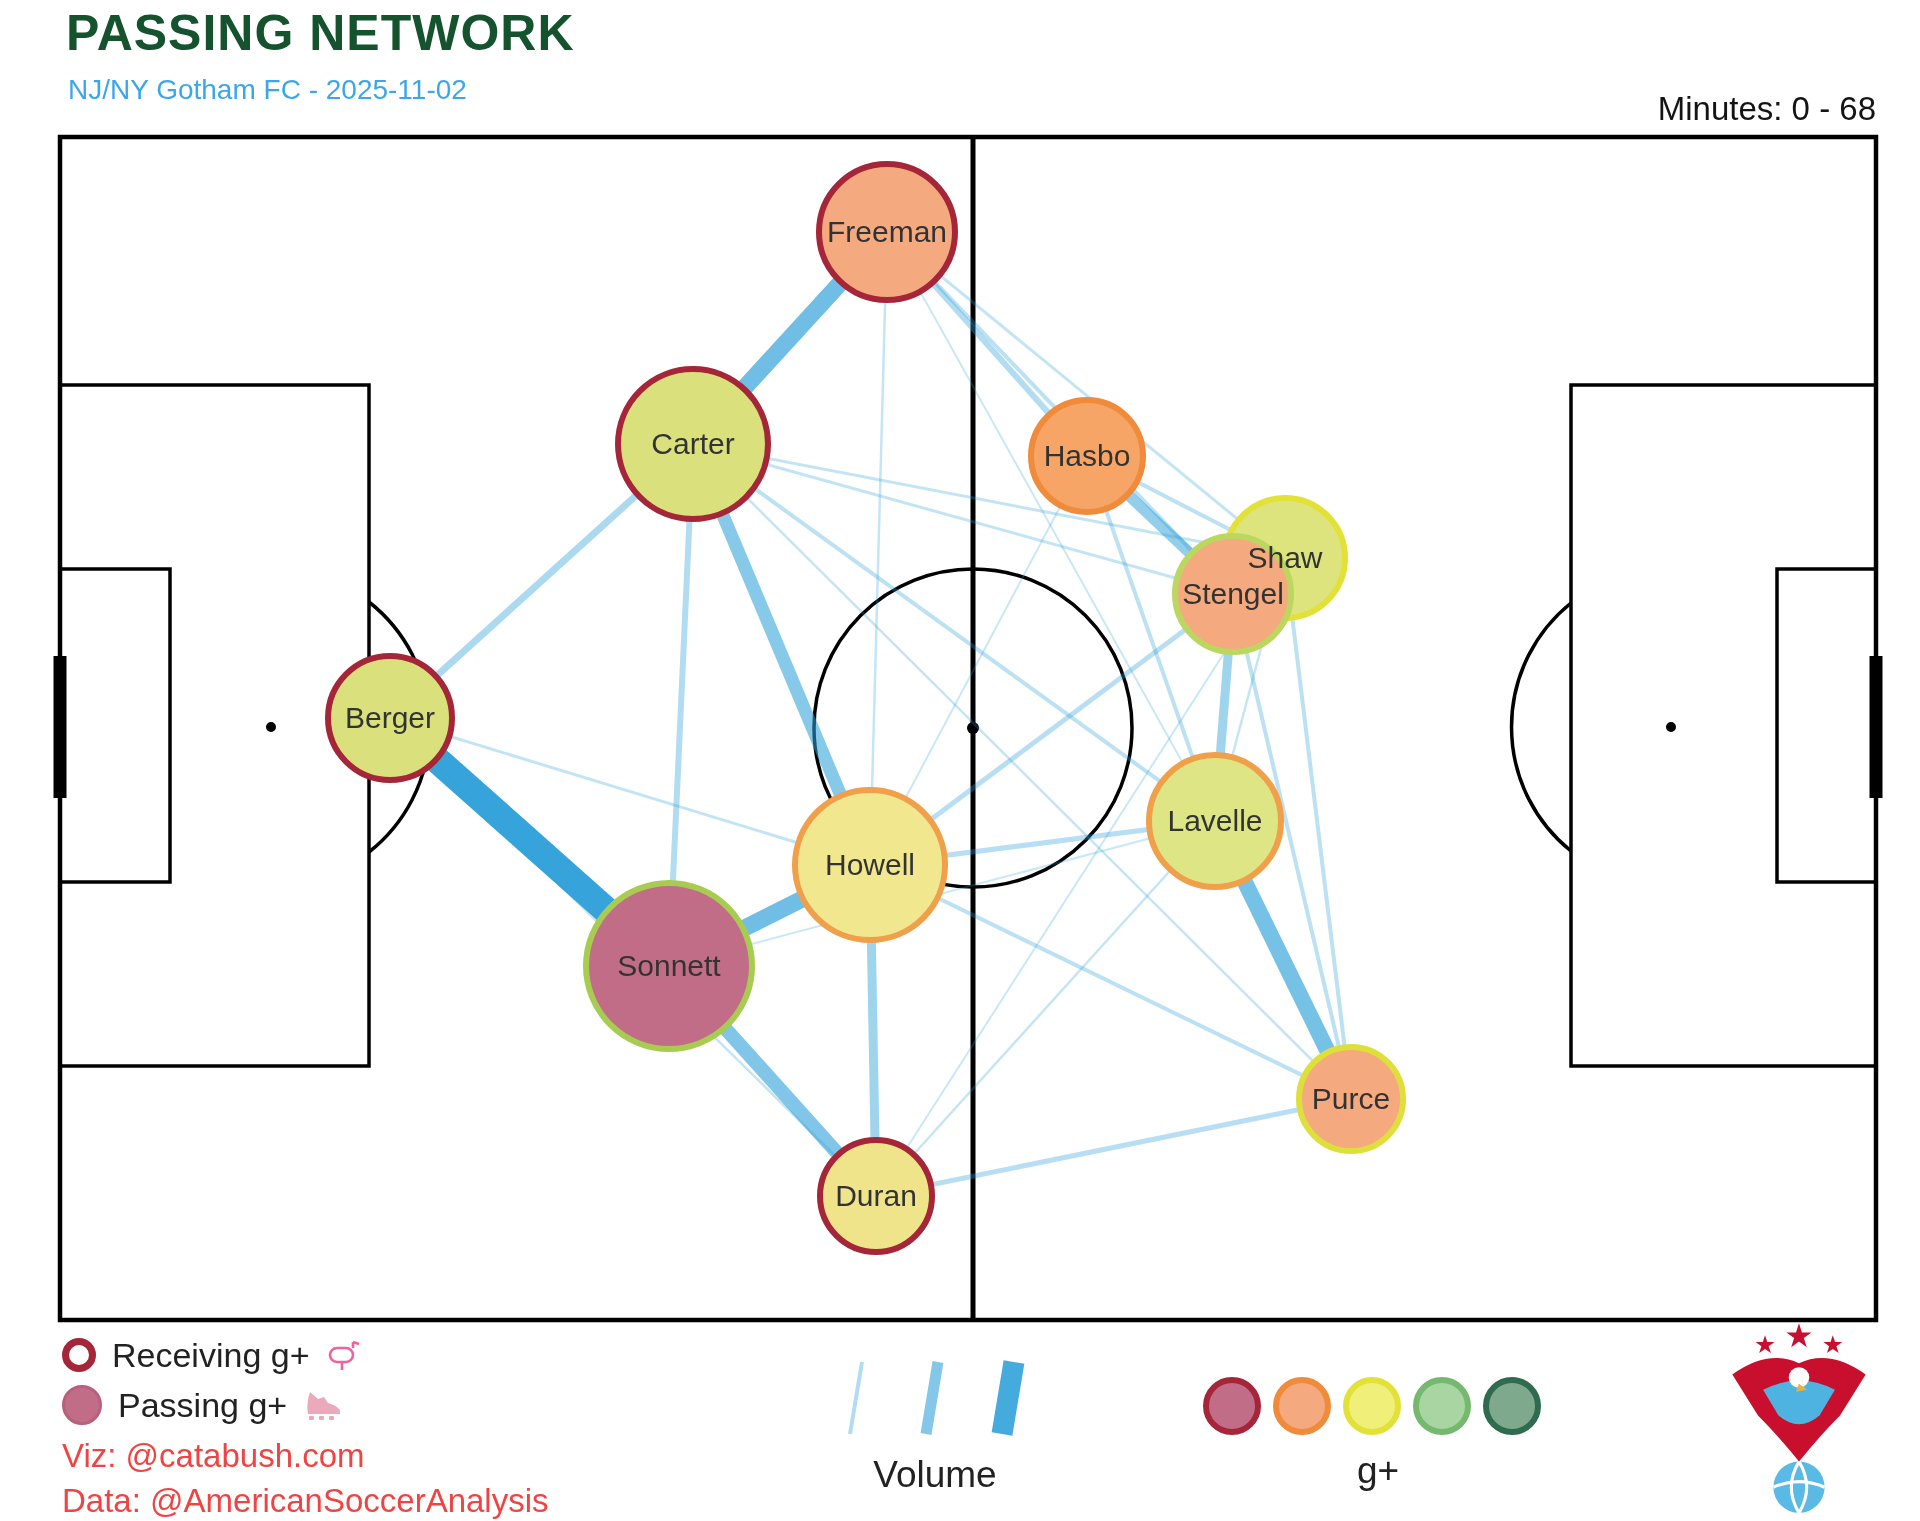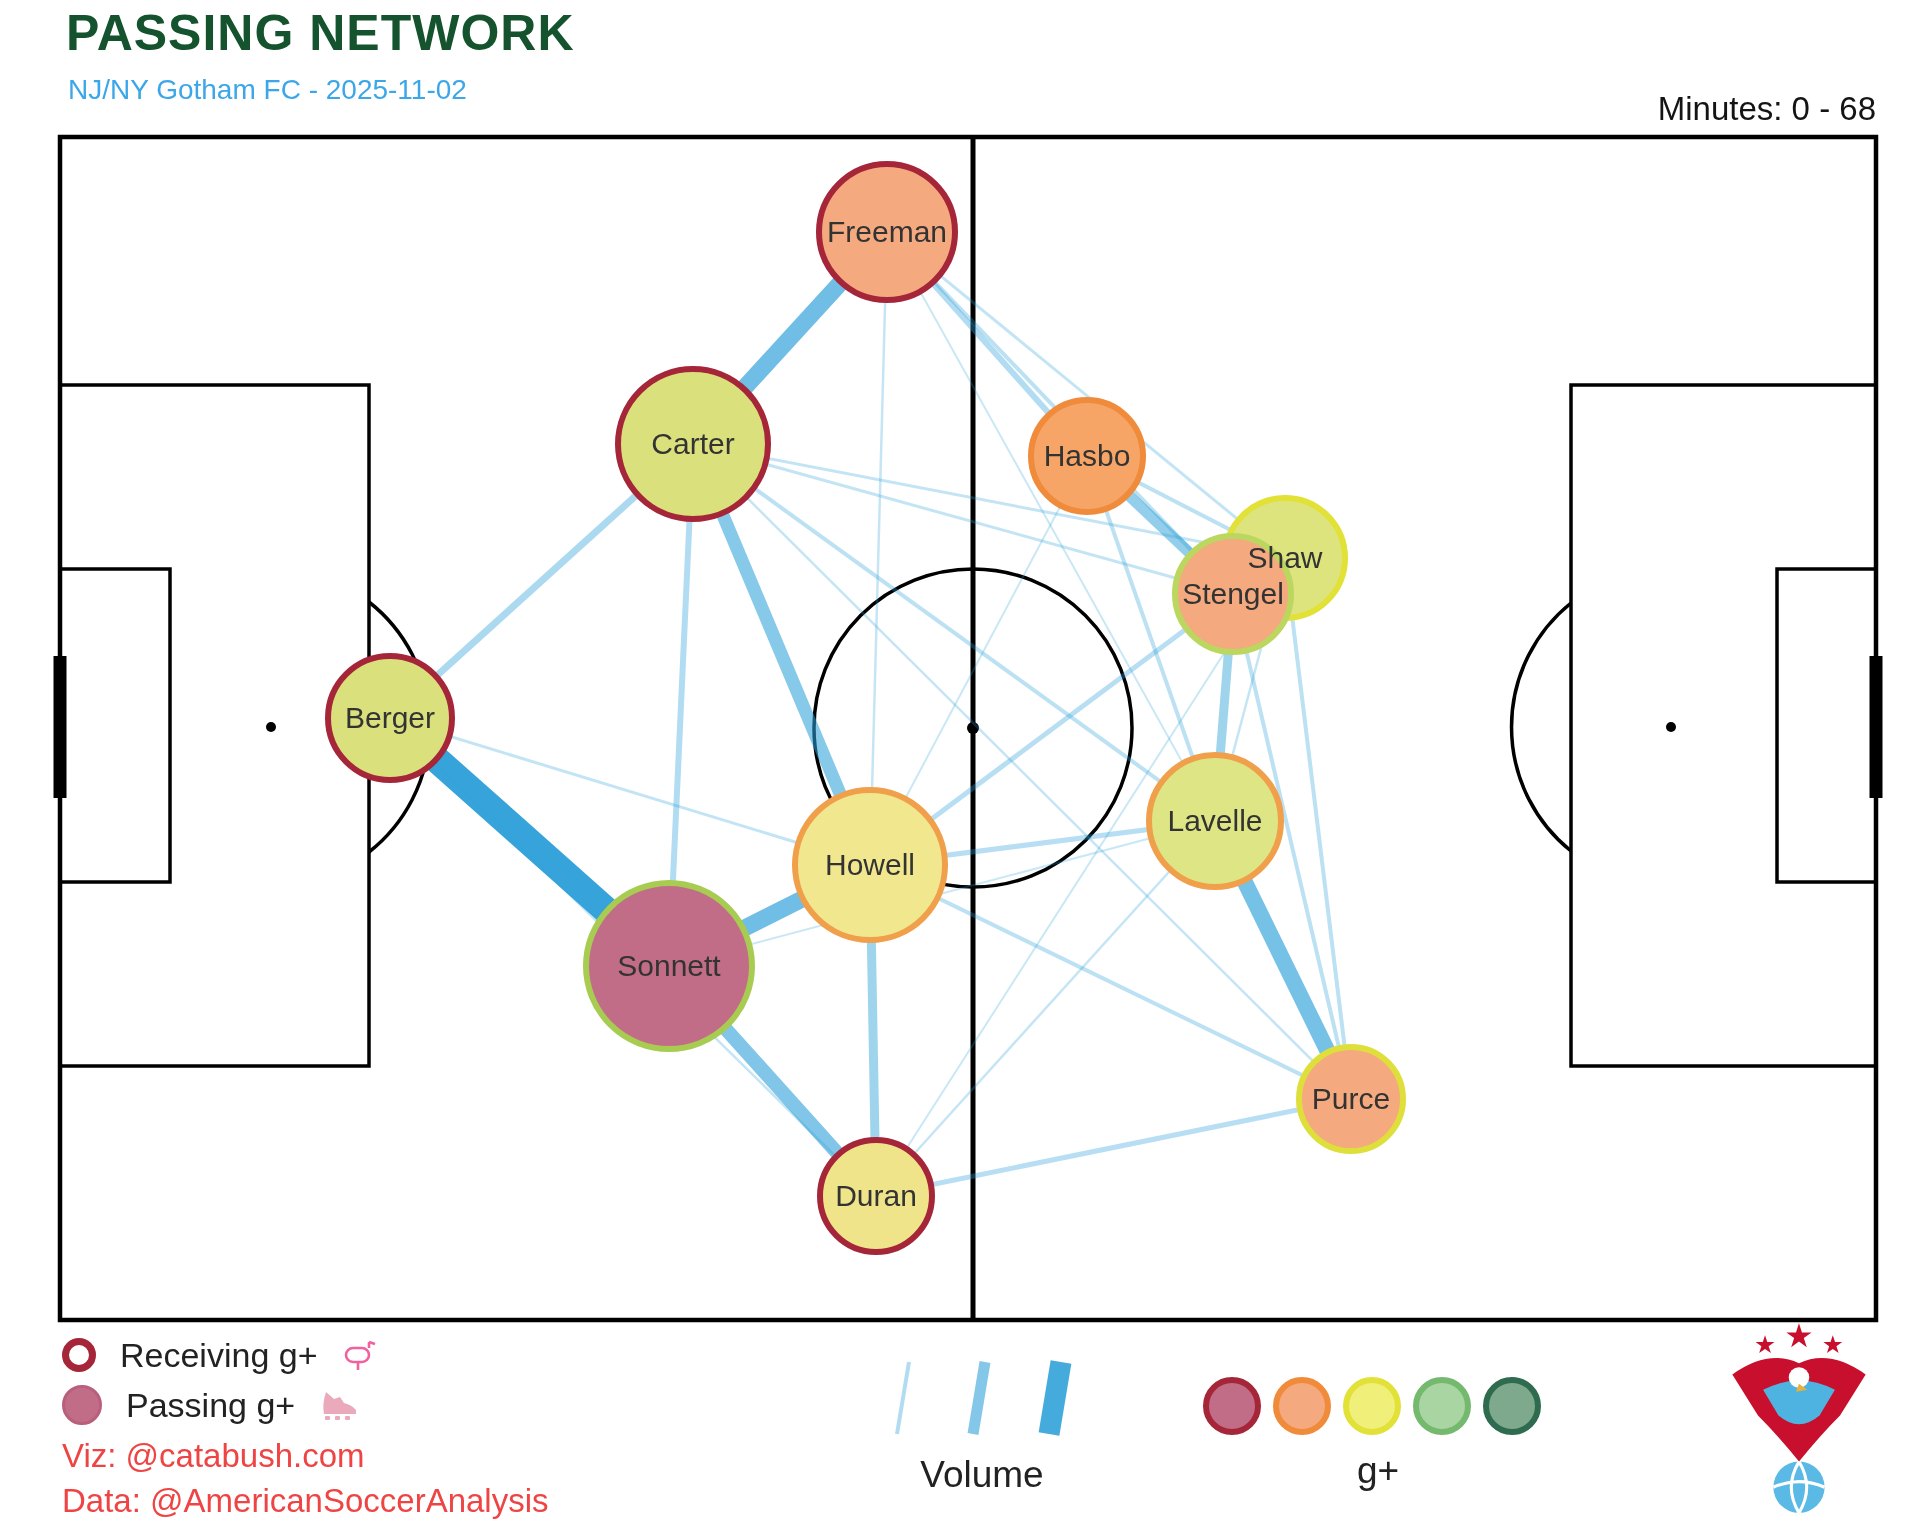--- a/index.html
+++ b/index.html
@@ -2,26 +2,26 @@
 <html><head>
 <meta charset="utf-8">
 <style>
   * { margin:0; padding:0; box-sizing:border-box; }
   html,body { width:1920px; height:1521px; background:#ffffff; font-family:"Liberation Sans", sans-serif; position:relative; overflow:hidden; }
   #pitch-svg { position:absolute; left:0; top:0; }
   .title { position:absolute; left:66px; top:4px; font-size:50px; font-weight:700; color:#14532d; letter-spacing:1px; }
   .subtitle { position:absolute; left:68px; top:74px; font-size:28px; font-weight:500; color:#3BA7E8; }
   .minutes { position:absolute; top:90px; right:44px; font-size:33px; color:#141414; }
   .legend-left { position:absolute; left:62px; top:1330px; }
-  .legend-row { display:flex; align-items:center; gap:24px; height:50px; }
+  .legend-row { display:flex; align-items:center; gap:16px; height:50px; }
   .ring-swatch { width:34px; height:34px; border-radius:50%; border:7px solid #A62639; background:#fff; display:inline-block; flex:none; }
   .dot-swatch { width:40px; height:40px; border-radius:50%; background:#C26D87; border:3px solid #B95F7E; display:inline-block; flex:none; }
   .legend-text { font-size:34px; color:#222; }
   .credit { font-size:33px; color:#ef4444; margin-top:7px; }
-  .legend-volume { position:absolute; left:867px; top:1352px; width:230px; text-align:center; }
+  .legend-volume { position:absolute; left:820px; top:1352px; width:230px; text-align:center; }
   .legend-gplus { position:absolute; left:1198px; top:1372px; width:360px; text-align:center; }
   .legend-caption { font-size:37px; color:#222; margin-top:6px; }
   .logo { position:absolute; left:1718px; top:1318px; width:162px; height:200px; }
 </style>
 </head>
 <body>
 
 <svg id="pitch-svg" viewBox="0 0 1920 1521" width="1920" height="1521">
     <g stroke="#000000" fill="none" stroke-width="3.5">
       <rect x="60" y="137" width="1816" height="1183" stroke-width="4.5"></rect>

